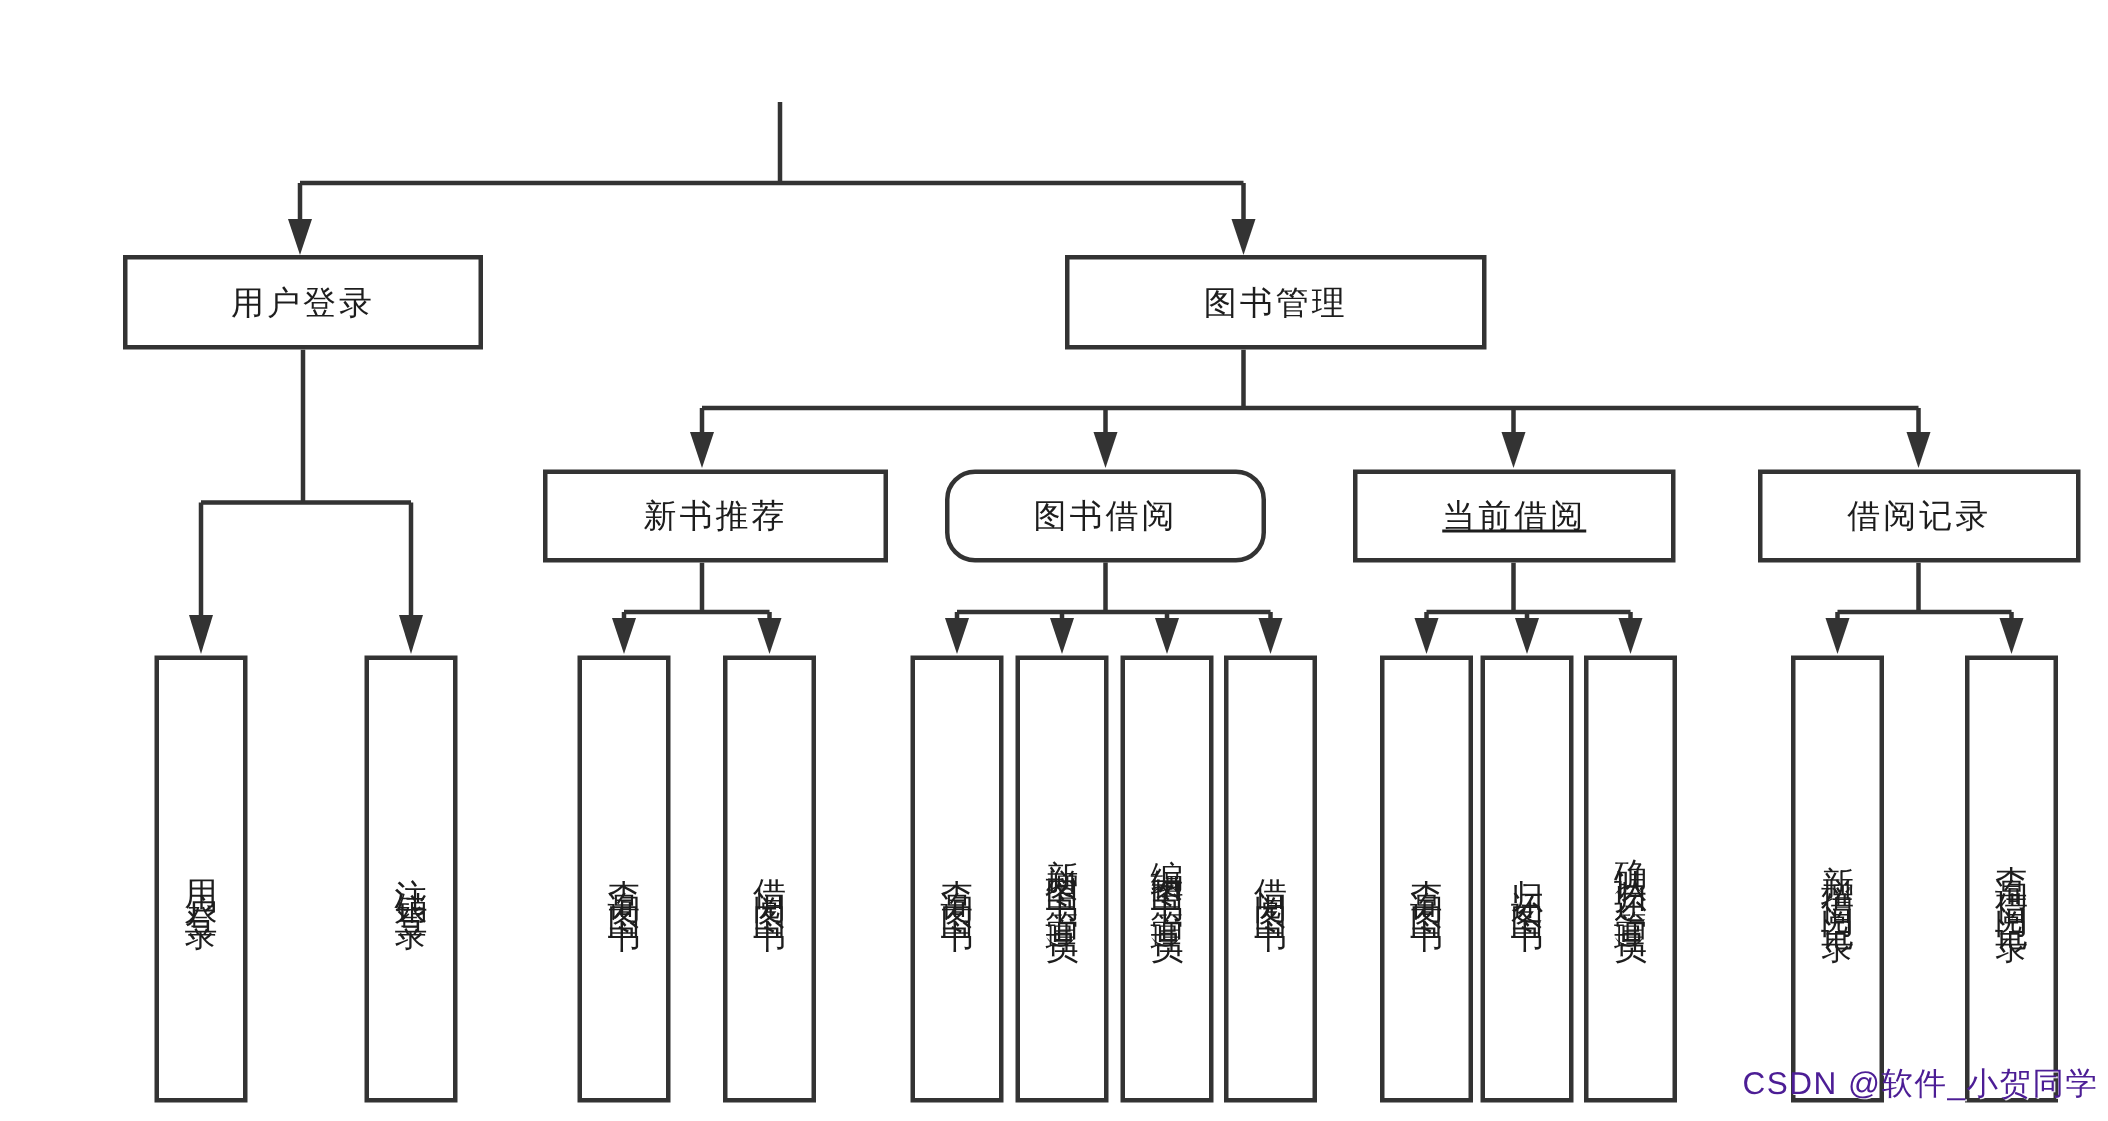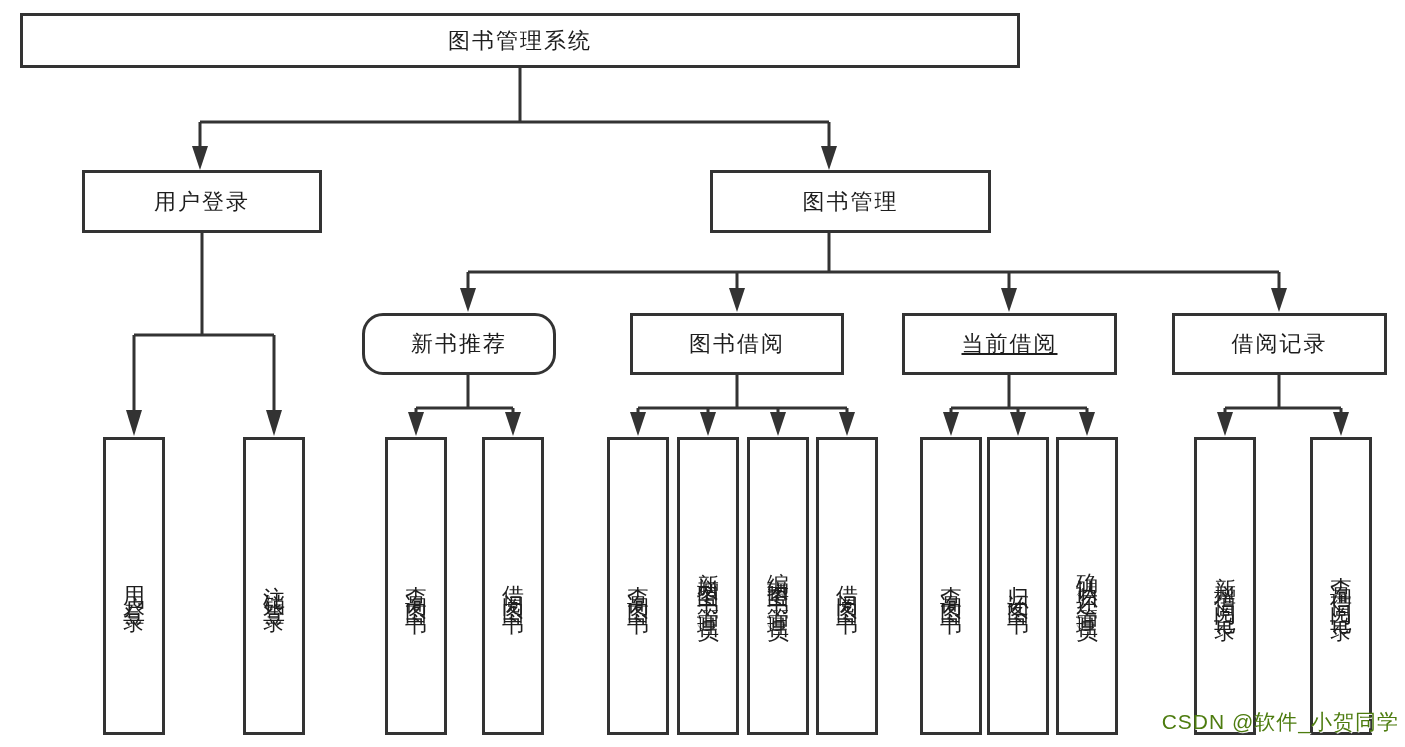--- a/index.html
+++ b/index.html
@@ -11,39 +11,39 @@
   .node{
     position:absolute;box-sizing:border-box;border:3px solid #333;background:#fff;
     display:flex;align-items:center;justify-content:center;
     font-size:22px;letter-spacing:2px;line-height:1;
   }
   .node-root{left:20px;top:13px;width:1000px;height:55px;}
   .node-l1{height:63px;top:170px;}
   .node-l1a{left:82px;width:240px;}
   .node-l1b{left:710px;width:281px;}
   .node-l2{top:313px;height:62px;}
-  .node-l2a{left:362px;width:194px;border-radius:21px;}
-  .node-l2b{left:630px;width:214px;}
+  .node-l2a{left:362px;width:230px;}
+  .node-l2b{left:630px;width:214px;border-radius:20px;}
   .node-l2c{left:902px;width:215px;text-decoration:underline;}
   .node-l2d{left:1172px;width:215px;}
   .leaf{
     top:437px;height:298px;width:62px;
     writing-mode:vertical-rl;text-orientation:mixed;
     letter-spacing:9px;font-size:22px;line-height:1;
   }
   .leaf-1{left:103px;}  .leaf-2{left:243px;}
   .leaf-3{left:385px;}  .leaf-4{left:482px;}
   .leaf-5{left:607px;}  .leaf-6{left:677px;letter-spacing:7px;}
   .leaf-7{left:747px;letter-spacing:7px;}  .leaf-8{left:816px;}
   .leaf-9{left:920px;}  .leaf-10{left:987px;}
   .leaf-11{left:1056px;letter-spacing:7px;}
   .leaf-12{left:1194px;} .leaf-13{left:1310px;}
   #watermark{
     position:absolute;right:6px;top:708px;font-size:21px;letter-spacing:1px;
-    color:#4d7c0f;text-shadow:1px 1px 0 rgba(255,255,255,.9);z-index:5;white-space:nowrap;
+    color:#4c1d95;text-shadow:1px 1px 0 rgba(255,255,255,.9);z-index:5;white-space:nowrap;
   }
 </style>
 </head>
 <body>
 
 <div id="canvas">
 
   <svg id="wires" viewBox="0 0 1405 747" xmlns="http://www.w3.org/2000/svg">
     <g stroke="#333" stroke-width="3" fill="none">
 
@@ -77,21 +77,20 @@
       <polygon points="770,412 786,412 778,436"></polygon>
       <polygon points="839,412 855,412 847,436"></polygon>
       <polygon points="943,412 959,412 951,436"></polygon>
       <polygon points="1010,412 1026,412 1018,436"></polygon>
       <polygon points="1079,412 1095,412 1087,436"></polygon>
       <polygon points="1217,412 1233,412 1225,436"></polygon>
       <polygon points="1333,412 1349,412 1341,436"></polygon>
     </g>
   </svg>
 
-  <div class="node node-root">图书管理系统</div>
 
   <div class="node node-l1 node-l1a">用户登录</div>
   <div class="node node-l1 node-l1b">图书管理</div>
 
   <div class="node node-l2 node-l2a">新书推荐</div>
   <div class="node node-l2 node-l2b">图书借阅</div>
   <div class="node node-l2 node-l2c">当前借阅</div>
   <div class="node node-l2 node-l2d">借阅记录</div>
 
   <div class="node leaf leaf-1">用户登录</div>

